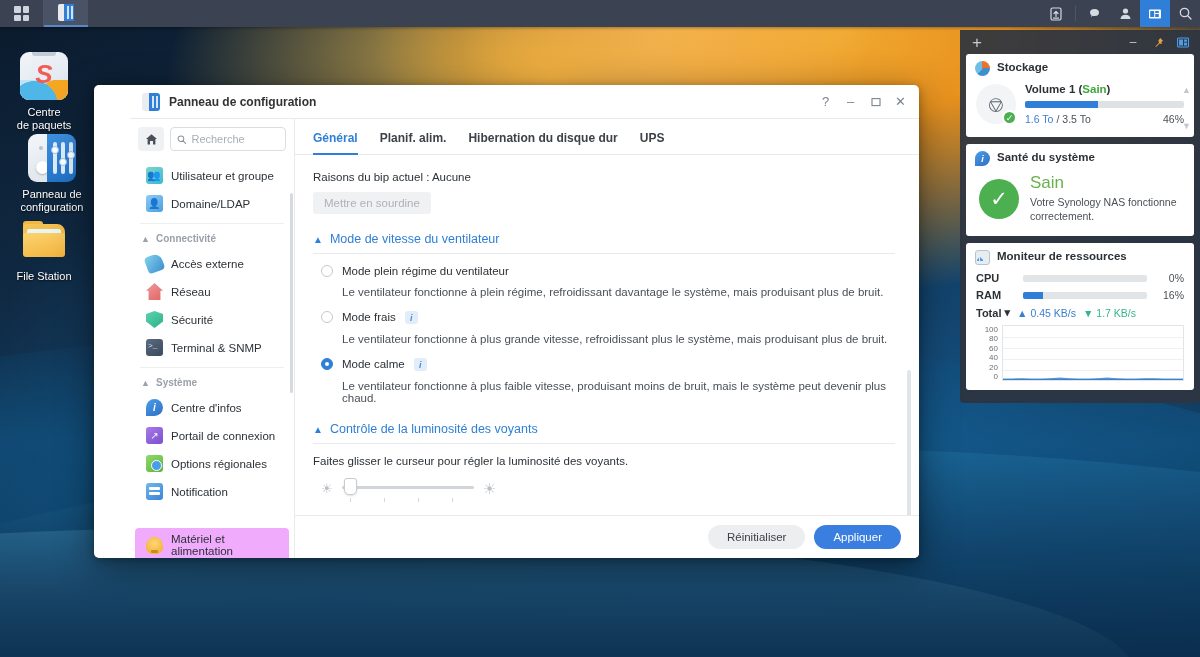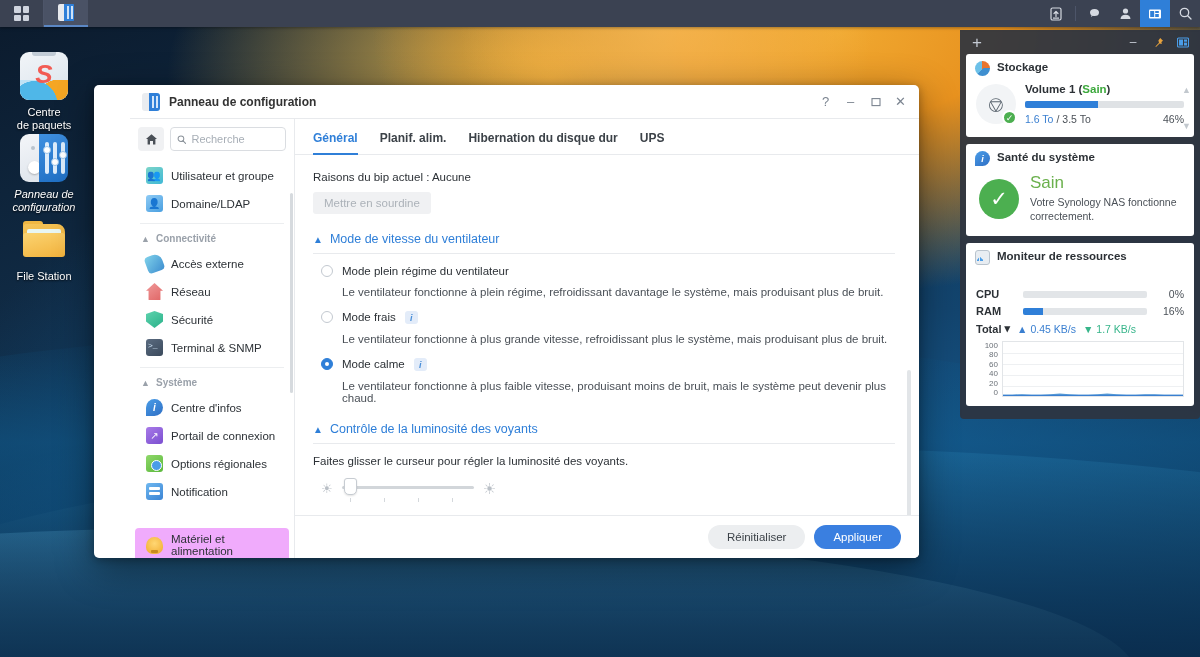--- a/index.html
+++ b/index.html
@@ -329,21 +329,21 @@
   
   #wg-health-body { display: flex; align-items: center; gap: 11px; padding: 3px 11px 13px 13px; }
   #health-circle {
     width: 40px; height: 40px; flex: none; border-radius: 50%; background: #4caf50;
     display: flex; align-items: center; justify-content: center; color: #fff; font-size: 21px;
   }
   #health-state { font-size: 17px; color: #6ab04c; line-height: 1.1; margin-bottom: 2px; }
   #health-desc { font-size: 10.5px; color: #4a5057; line-height: 1.35; }
 
   
-  #wg-monitor-body { padding: 2px 10px 9px 10px; margin-top: 16px; }
+  #wg-monitor-body { padding: 2px 10px 9px 10px; }
   .mon-row { display: flex; align-items: center; gap: 7px; margin-bottom: 5px; }
   .mon-label { width: 40px; font-size: 11px; font-weight: bold; color: #2c3136; flex: none; }
   .mon-bar { flex: 1; height: 7px; background: #e2e5e8; border-radius: 2px; overflow: hidden; }
   .mon-bar i { display: block; height: 100%; background: #2f7fd8; }
   .mon-pct { width: 30px; text-align: right; font-size: 10.5px; color: #4a5057; flex: none; }
   #mon-total-row { display: flex; align-items: center; gap: 7px; margin-bottom: 4px; }
   #mon-total-label { font-size: 11px; font-weight: bold; color: #2c3136; display: flex; align-items: center; gap: 3px; cursor: pointer; }
   .rate { font-size: 10.5px; display: flex; align-items: center; gap: 3px; }
   .rate.up { color: #3a7fd0; }
   .rate.down { color: #37b58a; }
@@ -420,21 +420,21 @@
 
 <div class="desk-icon" style="left:0px; top:52px;">
   <div class="glyph ic-pkg">
     <span class="bar"></span>
       <span class="s">S</span>
   </div>
   <div>Centre</div>
   <div>de paquets</div>
 </div>
 
-<div class="desk-icon" style="left:0px; top:134px;font-style:italic;">
+<div class="desk-icon" style="left:8px; top:134px;">
   <div class="glyph ic-cp">
     <span class="l">
         <span class="knob"></span>
         <span class="dot"></span>
       </span>
     <span class="r">
         <span>
           <i style="top:4px"></i>
         </span>
         <span>

